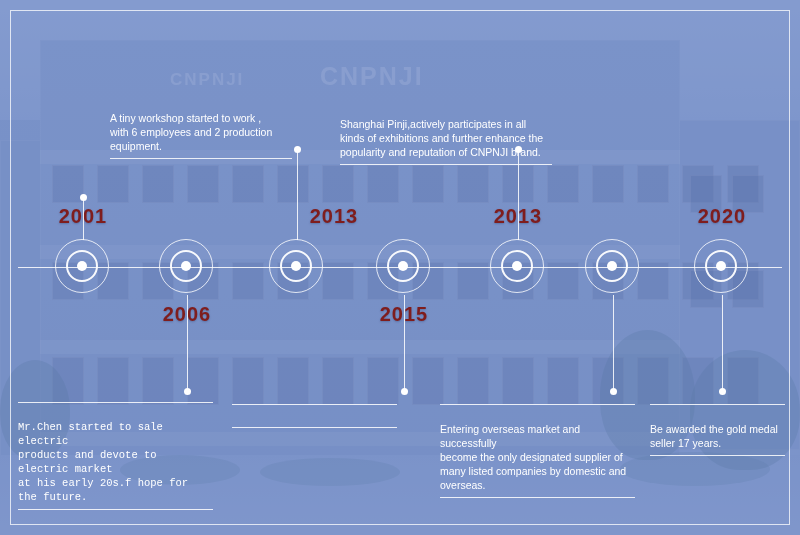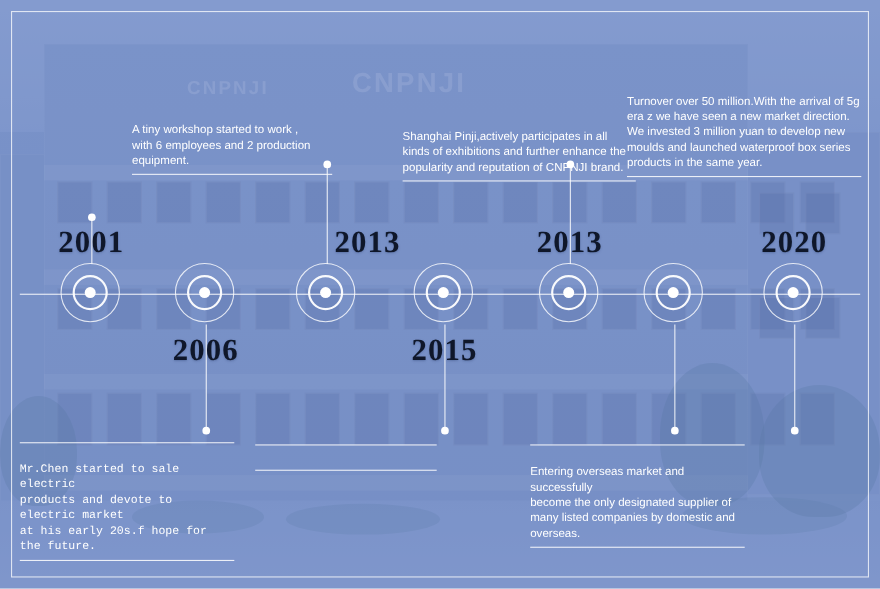--- a/index.html
+++ b/index.html
@@ -137,28 +137,27 @@
   .node .dot {
     position: absolute;
     left: 22px; top: 22px;
     width: 10px; height: 10px;
     border-radius: 50%;
     background: #ffffff;
   }
 
   .year {
     position: absolute;
-    color: #0f172a;
-    font-size: 28px;
+    color: #7f1d1d;
+    font-size: 20px;
     font-weight: bold;
     letter-spacing: 1px;
     white-space: nowrap;
     transform: translateX(-50%);
     text-shadow: 0 1px 2px rgba(40,60,110,0.35);
-    font-family: Liberation Serif, serif;
   }
 
   .connector {
     position: absolute;
     width: 1px;
     background: rgba(255,255,255,0.85);
   }
   .cap {
     position: absolute;
     width: 7px; height: 7px;
@@ -345,59 +344,57 @@
   <div class="cap" style="left:518px; top:146px;"></div>
 
   <div class="connector" style="left:613px; top:295px; height:95px;"></div>
   <div class="cap" style="left:613px; top:388px;"></div>
 
   <div class="connector" style="left:722px; top:295px; height:95px;"></div>
   <div class="cap" style="left:722px; top:388px;"></div>
 
   <div class="connector" style="left:110px; top:95px; height:0px;"></div>
 
-  <div class="note above" style="left:120px; top:98px; width:182px;">
+  <div class="note above" style="left:110px; top:98px; width:182px;">
     <span>A tiny workshop started to work ,
 with 6 employees and 2 production
 equipment.</span>
     <span class="rule"></span>
   </div>
 
   <div class="note below" style="left:18px; top:388px; width:195px;font-family:Liberation Mono, monospace;">
     <span class="rule-top"></span>
     <span>Mr.Chen started to sale electric
 products and devote to electric market
 at his early 20s.f hope for the future.</span>
     <span class="rule"></span>
   </div>
 
-  <div class="note above" style="left:340px; top:104px; width:212px;margin-left:26px;">
+  <div class="note above" style="left:340px; top:104px; width:212px;">
     <span>Shanghai Pinji,actively participates in all
 kinds of exhibitions and further enhance the
 popularity and reputation of CNPNJI brand.</span>
     <span class="rule"></span>
   </div>
 
   <div class="note below" style="left:232px; top:390px; width:165px;">
     <span class="rule-top"></span>
     <span class="rule"></span>
   </div>
 
-  <div class="note above" style="left:570px; top:72px; width:213px;">
-    <span>Turnover over 50 million.With the arrival of 5g
-era z we have seen a new market direction.
-We invested 3 million yuan to develop new
-moulds and launched waterproof box series
-products in the same year.</span>
-    <span class="rule"></span>
-  </div>
-
-  <div class="note below" style="left:440px; top:390px; width:195px;margin-left:42px;">
+
+  <div class="note below" style="left:440px; top:390px; width:195px;">
     <span class="rule-top"></span>
     <span>Entering overseas market and successfully
 become the only designated supplier of
 many listed companies by domestic and
 overseas.</span>
     <span class="rule"></span>
   </div>
 
+  <div class="note below" style="left:650px; top:390px; width:135px;">
+    <span class="rule-top"></span>
+    <span>Be awarded the gold medal
+seller 17 years.</span>
+    <span class="rule"></span>
+  </div>
 
 </div>
 
 </body></html>

